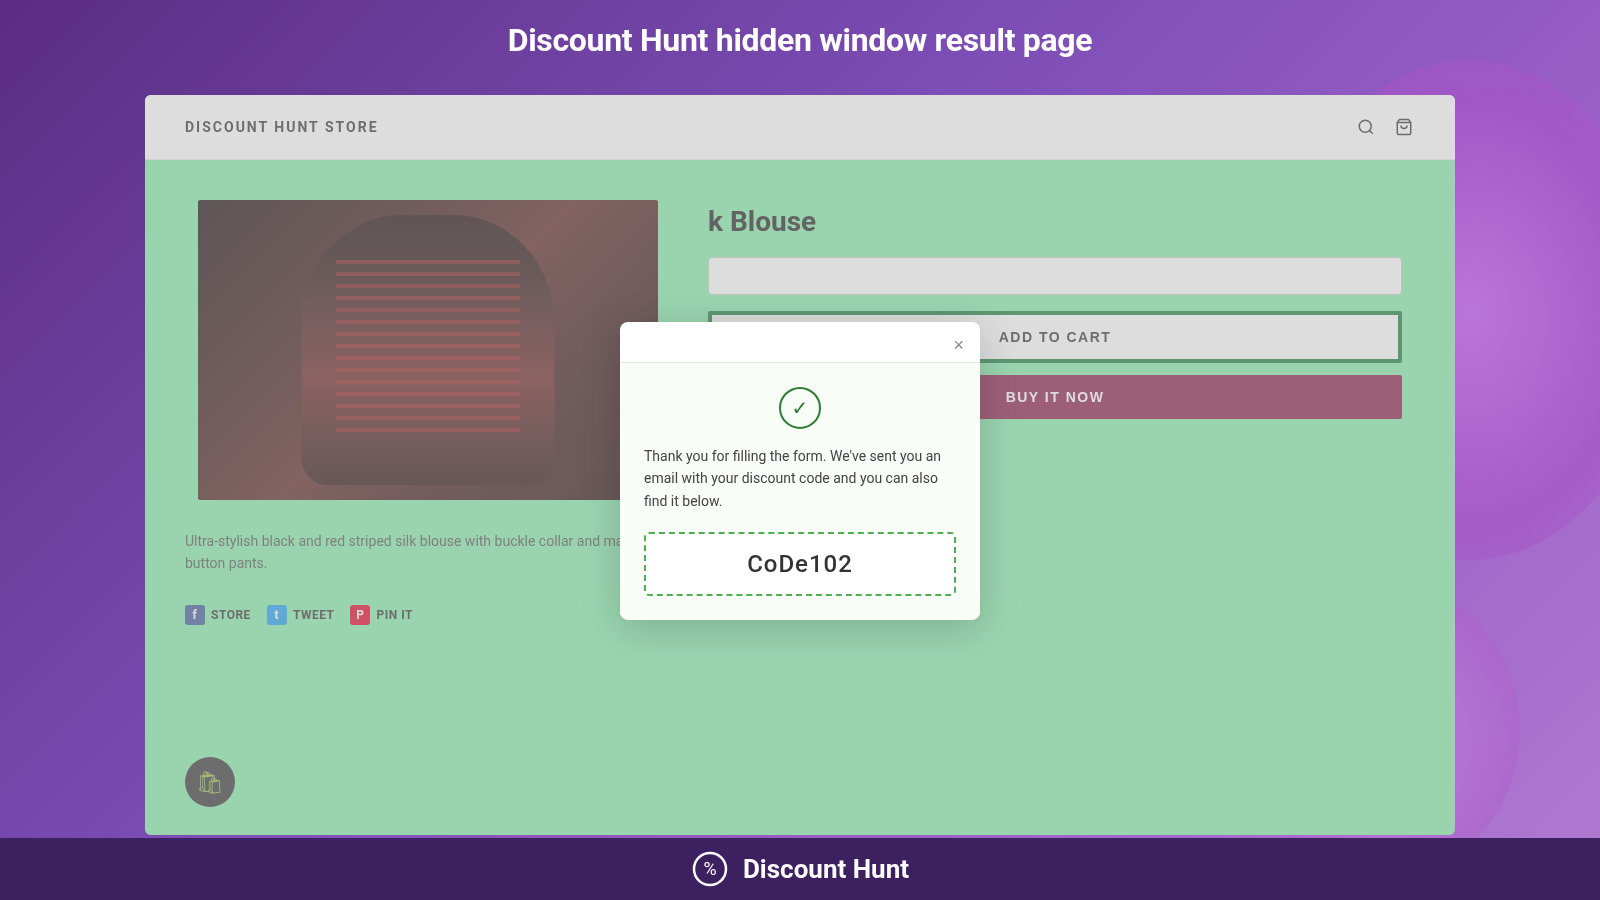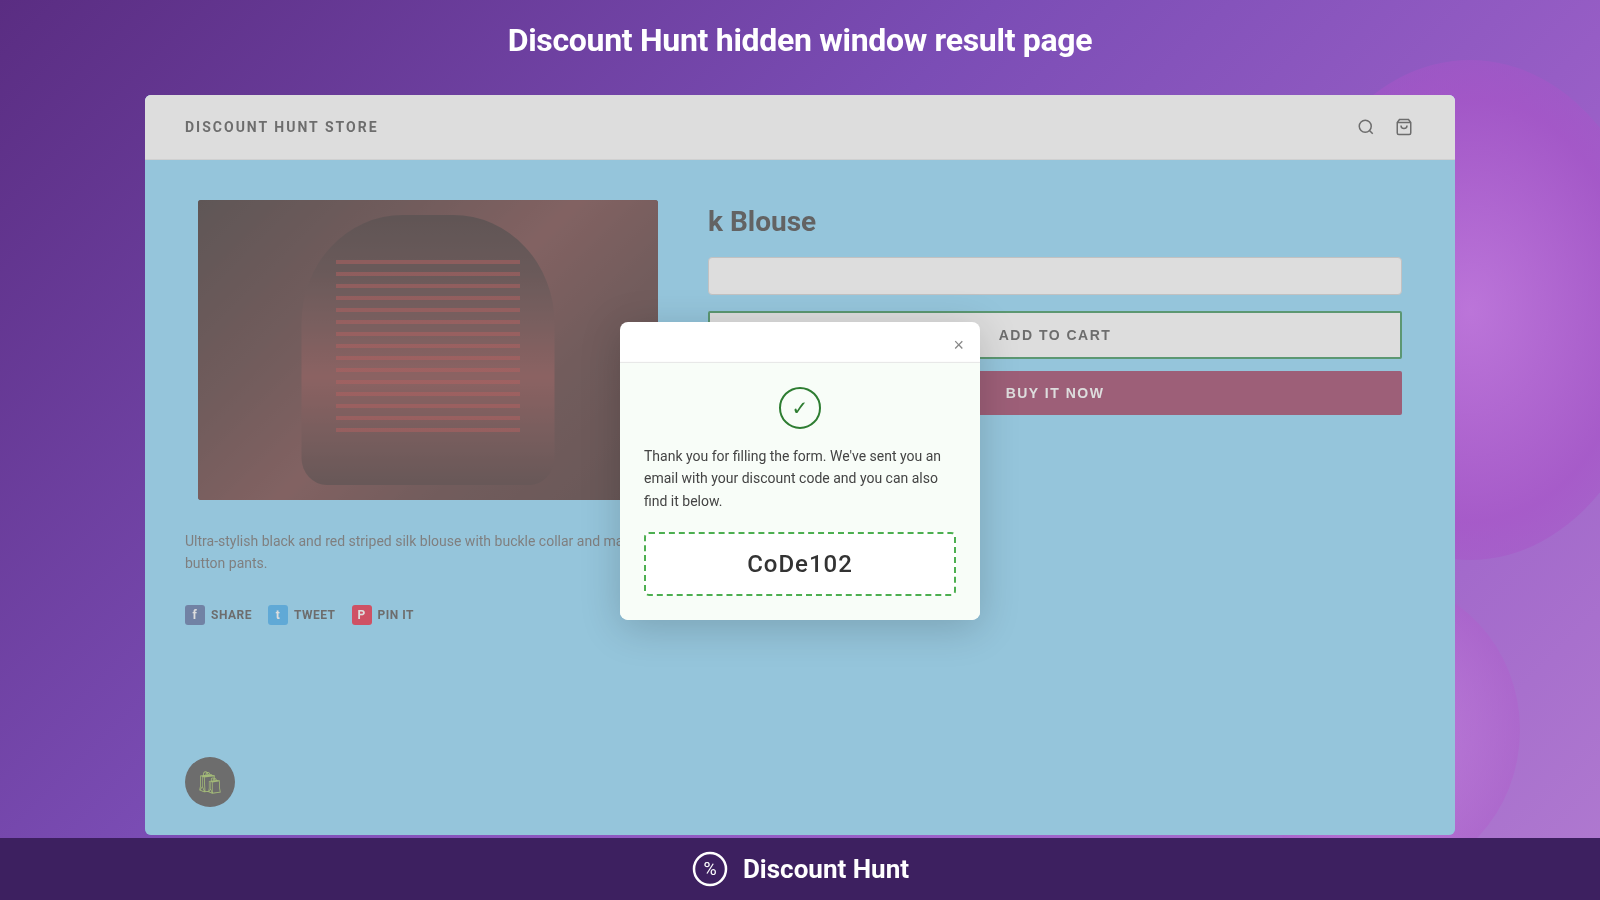--- a/index.html
+++ b/index.html
@@ -61,21 +61,21 @@
       letter-spacing: -0.3px;
     }
 
     
     .store-window {
       position: absolute;
       top: 95px;
       left: 145px;
       right: 145px;
       bottom: 65px;
-      background: #7dd3fc;
+      background: #86efac;
       border-radius: 6px;
       z-index: 2;
       overflow: hidden;
     }
 
     
     .store-header {
       background: #fff;
       border-bottom: 1px solid #e8e8e8;
       height: 65px;
@@ -178,21 +178,21 @@
       color: #333;
       background: #fff;
       appearance: none;
       cursor: pointer;
       margin-bottom: 16px;
     }
     .btn-add-to-cart {
       width: 100%;
       padding: 14px;
       background: #fff;
-      border: 2px solid #15803d;
+      border: 4px solid #15803d;
       color: #333;
       font-size: 14px;
       font-weight: 600;
       letter-spacing: 1.5px;
       text-transform: uppercase;
       cursor: pointer;
       margin-bottom: 12px;
       border-radius: 2px;
     }
     .btn-buy-now {
@@ -434,21 +434,21 @@
     </div>
   </div>
 
   <div class="product-description-row">
     <p class="product-description">Ultra-stylish black and red striped silk blouse with buckle collar and matching button pants.</p>
   </div>
 
   <div class="social-share">
     <div class="share-btn">
       <div class="share-icon fb">f</div>
-      <span>SHARE</span>
+      <span>STORE</span>
     </div>
     <div class="share-btn">
       <div class="share-icon tw">t</div>
       <span>TWEET</span>
     </div>
     <div class="share-btn">
       <div class="share-icon pin">P</div>
       <span>PIN IT</span>
     </div>
   </div>

